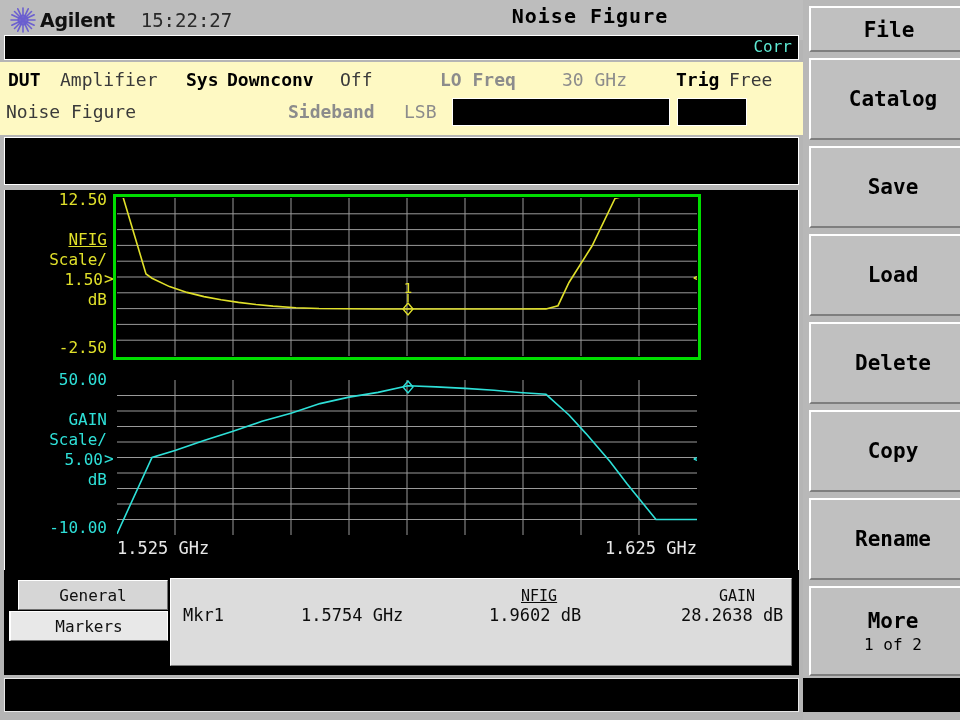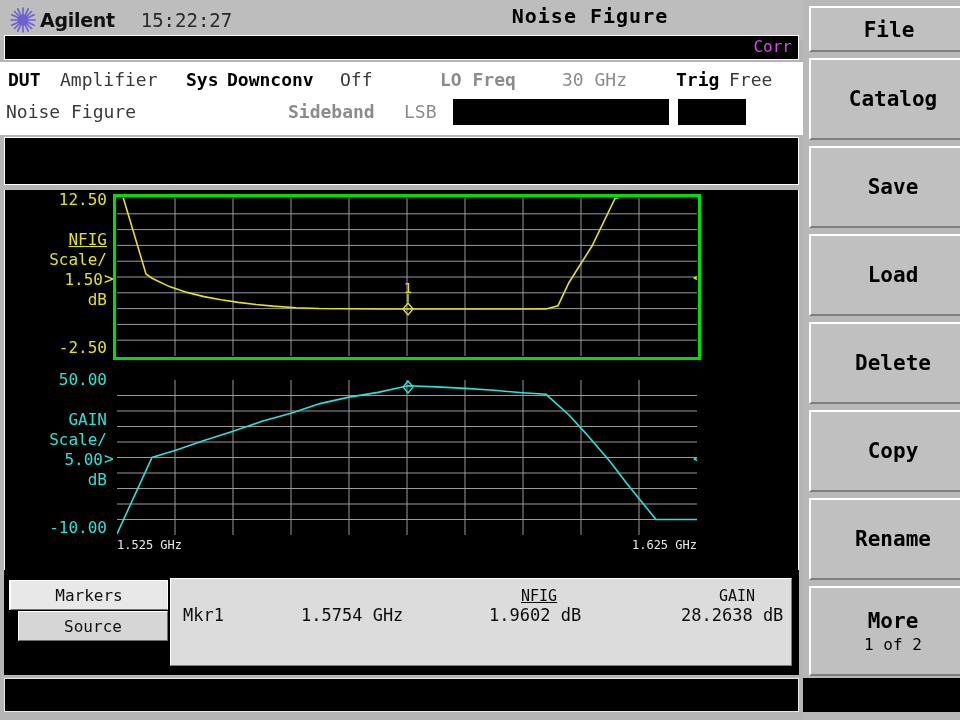--- a/index.html
+++ b/index.html
@@ -46,28 +46,28 @@
     letter-spacing: 1px;
   }
 
   
   .corr-strip {
     position: absolute; left: 4px; top: 35px; width: 795px; height: 25px;
     background: #000; border: 1px solid #ffffff;
   }
   .corr-label {
     position: absolute; right: 6px; top: 1px;
-    color: #d946ef; font-size: 16px;
+    color: #5eead4; font-size: 16px;
     font-family: "DejaVu Sans Mono", monospace;
   }
 
   
   .settings {
     position: absolute; left: 0; top: 62px; width: 803px; height: 73px;
-    background: #ffffff;
+    background: #fef9c3;
   }
   .srow { position: absolute; left: 0; width: 803px; height: 32px; }
   .srow1 { top: 4px; }
   .srow2 { top: 36px; }
   .sitem { position: absolute; white-space: nowrap; font-size: 18px;
            font-family: "DejaVu Sans Mono", monospace; }
   .skey   { font-weight: bold; color: #000; }
   .sval   { color: #3a3a3a; }
   .sdim   { color: #8c8c8c; }
   .sdimb  { color: #8c8c8c; font-weight: bold; }
@@ -103,21 +103,21 @@
   }
 
   .gridsvg { position: absolute; left: 0; top: 0; }
 
   
   .ann { position: absolute; white-space: nowrap;
          font-family: "DejaVu Sans Mono", monospace; font-size: 16px; }
   .ann-y { text-align: right; }
   .nfig-c { color: #e0e02a; }
   .gain-c { color: #2ee0d8; }
-  .xlab { color: #e8e8e8; font-size: 12px;
+  .xlab { color: #e8e8e8; font-size: 17px;
           font-family: "DejaVu Sans Mono", monospace; position:absolute;}
 
   .scale-underline { text-decoration: underline; }
 
   
   .bottom {
     position: absolute; left: 4px; top: 570px; width: 795px; height: 105px;
     background: #000;
   }
   .tabs { position: absolute; left: 14px; top: 10px; width: 150px; }
@@ -348,22 +348,22 @@
           </svg>
         </div>
 
         <div class="xlab" style="left:112px;top:168px;">1.525 GHz</div>
         <div class="xlab" style="left:570px;top:168px;width:122px;text-align:right;">1.625 GHz</div>
       </div>
     </div>
 
     <div class="bottom">
       <div class="tabs">
+        <div class="tab">General</div>
         <div class="tab sel">Markers</div>
-        <div class="tab">Source</div>
       </div>
       <div class="readout">
         <span class="ro-txt" style="left:12px;top:26px;">Mkr1</span>
         <span class="ro-txt" style="left:130px;top:26px;">1.5754 GHz</span>
         <span class="ro-txt ro-hdr" style="left:350px;top:8px;">NFIG</span>
         <span class="ro-txt" style="left:318px;top:26px;">1.9602 dB</span>
         <span class="ro-txt ro-hdr-plain" style="left:548px;top:8px;">GAIN</span>
         <span class="ro-txt" style="left:510px;top:26px;">28.2638 dB</span>
       </div>
     </div>

